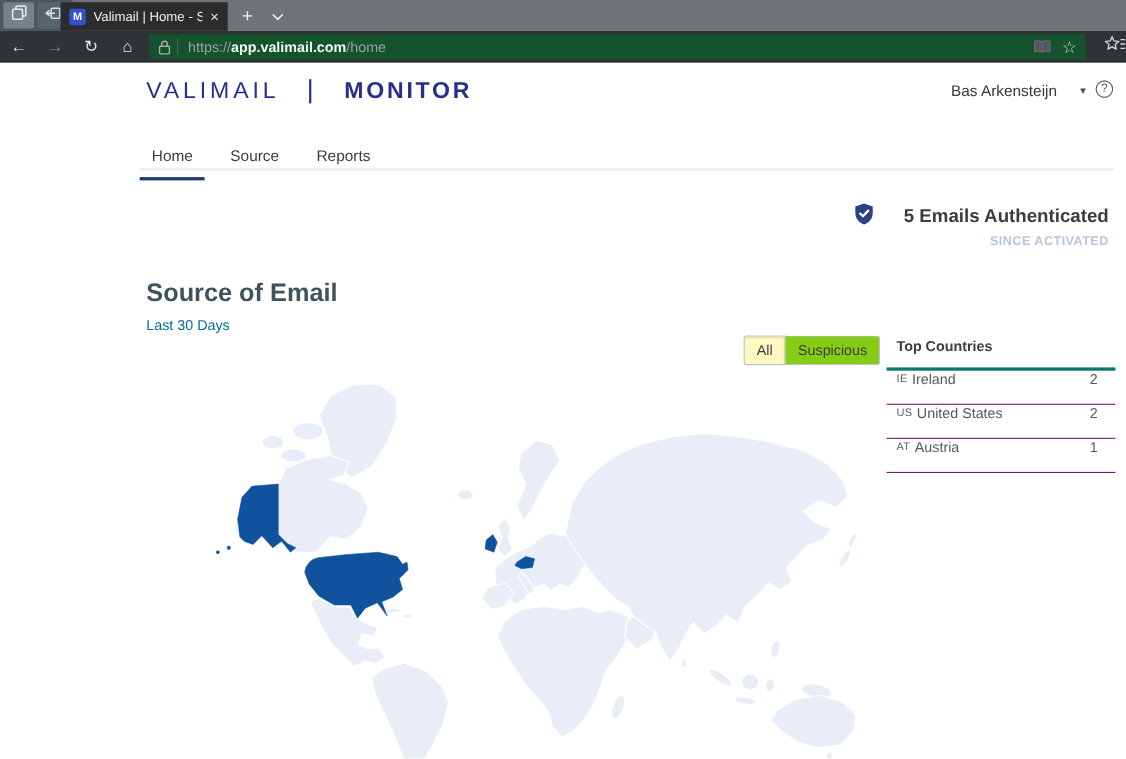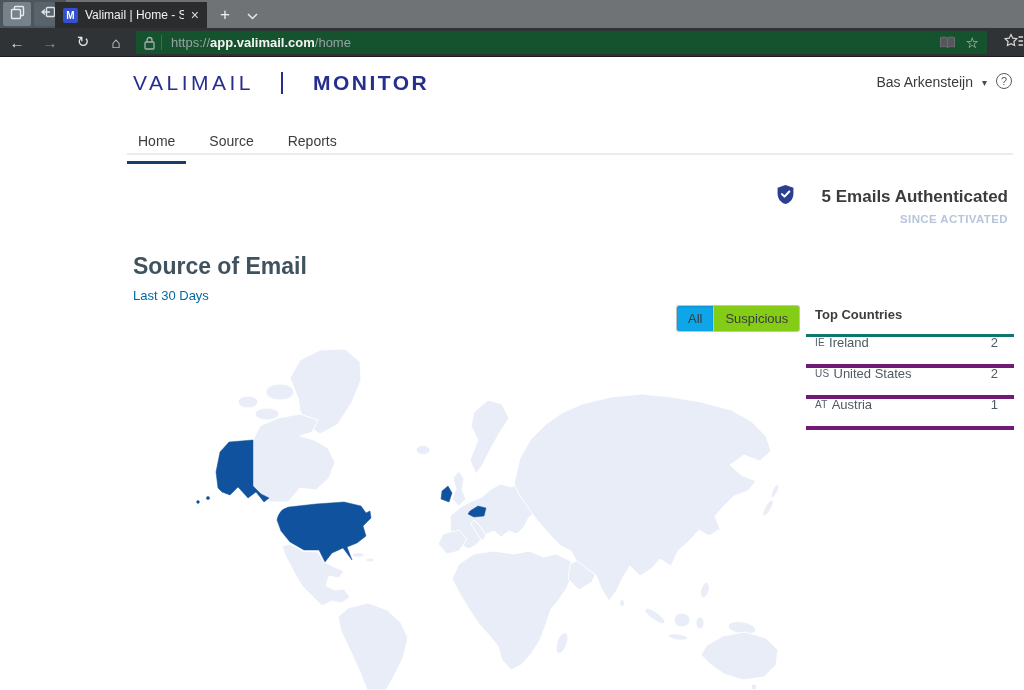--- a/index.html
+++ b/index.html
@@ -43,21 +43,21 @@
     align-items:center; justify-content:center; }
 
   
   .page { position:absolute; left:0; top:57px; width:1024px; height:633px; background:#fff; }
 
   .brand { position:absolute; left:133px; top:14px; display:flex; align-items:center; color:#272f8e;gap:20px; }
   .brand .p1 { font-size:21px; font-weight:300; letter-spacing:3.5px; }
   .brand .bar { width:2px; height:22px; background:#272f8e; margin:0 10px 0 7px; }
   .brand .p2 { font-size:21px; font-weight:600; letter-spacing:2.5px; }
 
-  .user-menu { position:absolute; top:17px; right:37px; display:flex; align-items:center; gap:9px;
+  .user-menu { position:absolute; top:17px; right:37px; display:flex; align-items:center; gap:21px;
     font-size:14px; color:#3a3a3a;margin-left:40px; }
   .caret { font-size:10px; color:#4a4a4a; }
   .help-btn { position:absolute; top:16px; right:12px; width:16px; height:16px; border:1.5px solid #5a5a5a;
     border-radius:50%; color:#5a5a5a; font-size:11px; display:flex; align-items:center; justify-content:center; }
 
   .navtabs { position:absolute; left:127px; top:68px; display:flex; }
   .navtab { font-size:14px; color:#3c3c3c; padding:8px 11px 12px 11px; margin-right:12px; }
   .navtab.active { border-bottom:3px solid #1c3c6e; }
   .nav-rule { position:absolute; left:127px; top:96px; width:886px; height:2px; background:#ececec; }
 
@@ -67,27 +67,27 @@
   .stats-sub { margin-top:4px; font-size:11.5px; font-weight:600; letter-spacing:.4px; color:#b7c5da; }
 
   .sec-title { position:absolute; left:133px; top:196px; font-size:23px; font-weight:bold; color:#40525e; }
   .sec-sub   { position:absolute; left:133px; top:231px; font-size:13px; font-weight:400; color:#0369a1; }
 
   .toggle { position:absolute; left:676px; top:248px; display:flex; }
   .tg-btn { height:27px; font-size:13px; color:#3c3c3c; display:flex; align-items:center;
     justify-content:center; border:1px solid #c3c3c3; background:#84cc16; padding:0 11px; }
   .tg-btn.first { border-radius:3px 0 0 3px; }
   .tg-btn.last  { border-radius:0 3px 3px 0; border-left:none; }
-  .tg-btn.selected { background:#0ea5e9; box-shadow:inset 0 1px 2px rgba(0,0,0,.12); }
+  .tg-btn.selected { background:#fef9c3; box-shadow:inset 0 1px 2px rgba(0,0,0,.12); }
 
   .countries { position:absolute; left:806px; top:246px; width:208px; }
   .countries .hdr { font-size:13px; font-weight:bold; color:#3d3d3d; padding:4px 0 12px 9px;
     border-bottom:3px solid #0f766e; }
   .c-row { display:flex; align-items:center; height:31px; padding:0 16px 16px 9px;
-    border-bottom:4px solid #701a75; font-size:13px; color:#4e5a64; }
+    border-bottom:1px solid #701a75; font-size:13px; color:#4e5a64; }
   .c-code { font-size:10px; letter-spacing:.3px; margin-right:4px; color:#55606b; }
   .c-name { flex:1 1 auto; }
   .c-count { color:#4e5a64; }
 
   .map-wrap { position:absolute; left:130px; top:283px; width:660px; height:350px; }
   .land { fill:#e9edf8; stroke:#ffffff; stroke-width:1; }
   .hl   { fill:#11529f; stroke:#11529f; stroke-width:.5; }
 </style>
 </head>
 <body>

